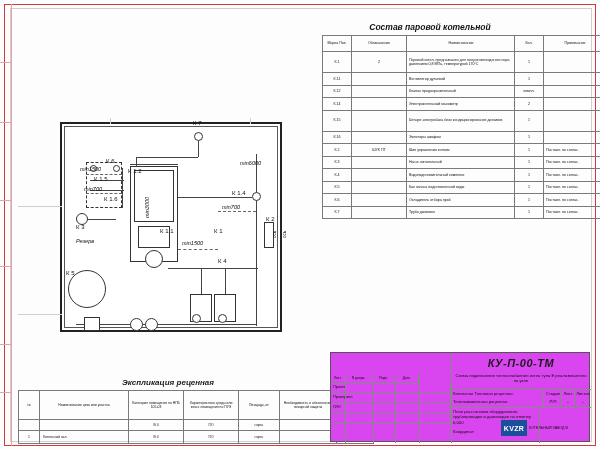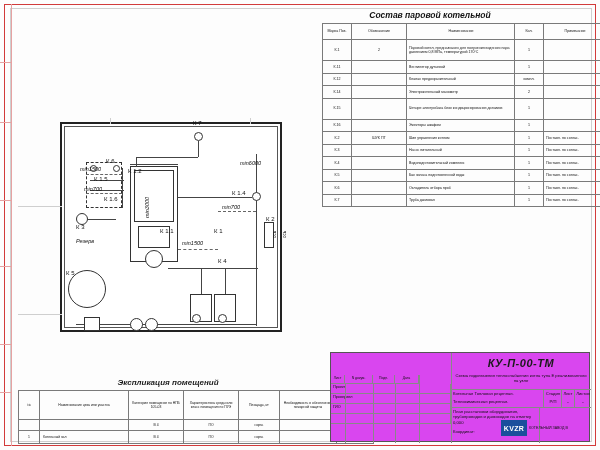--- a/index.html
+++ b/index.html
@@ -130,21 +130,21 @@
     font-size: 5.5px;
     color: #111;
     white-space: nowrap;
     transform-origin: left top;
     transform: rotate(-90deg);
   }
 
   
   .spec {
     position: absolute;
-    left: 322px; top: 10px;
+    left: 322px; top: 22px;
     width: 216px;
   }
   .spec-title {
     text-align: center;
     font-size: 8.5px;
     font-weight: bold;
     font-style: italic;
     margin-bottom: 3px;
     color: #111;
   }
@@ -491,21 +491,21 @@
           <td class="c-desig"></td>
           <td class="c-name">Труба дымовая</td>
           <td class="c-qty">1</td>
           <td class="c-note">Поставл. по соглас.</td>
         </tr>
       </tbody>
     </table>
   </div>
 
   <div class="expl">
-    <div class="expl-title">Экспликация помещений</div>
+    <div class="expl-title">Экспликация реценная</div>
     <table class="expl-tbl">
       <tbody>
         <tr class="e-head">
           <td class="e1">№</td>
           <td class="e2">Наименование цеха или участка</td>
           <td class="e3">Категория помещения по НПБ 105-03</td>
           <td class="e3">Характеристика среды или класс помещения по ПУЭ</td>
           <td class="e4">Площадь, м²</td>
           <td class="e5">Необходимость в обеспечении пожарной защиты</td>
           <td class="e6">Приме-чание</td>

